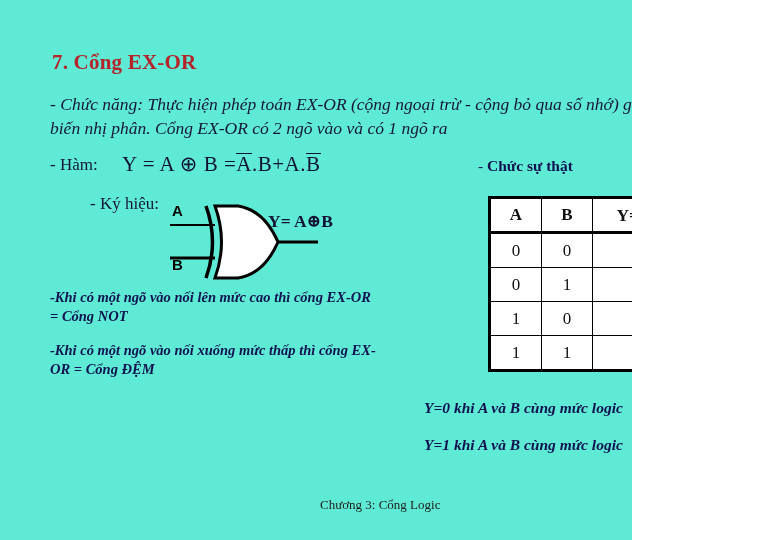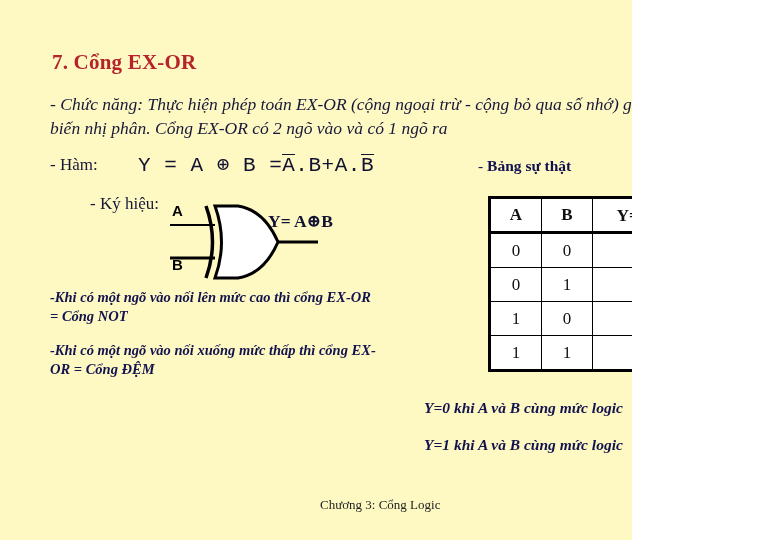--- a/index.html
+++ b/index.html
@@ -4,21 +4,21 @@
 <style>
   html, body {
     margin: 0;
     padding: 0;
     background: #ffffff;
   }
   #slide {
     position: relative;
     width: 632px;
     height: 540px;
-    background: #fef9c3;
+    background: #5eead4;
     overflow: hidden;
     font-family: "Liberation Serif", "DejaVu Serif", serif;
     color: #111133;
   }
 
   
   #title {
     position: absolute;
     left: 52px;
     top: 50px;
@@ -47,23 +47,23 @@
     left: 50px;
     top: 155px;
     font-size: 17px;
     color: #17173a;
     white-space: nowrap;
   }
 
   
   #formula {
     position: absolute;
-    left: 138px;
+    left: 122px;
     top: 152px;
-    font-family: Liberation Mono, monospace;
+    font-family: Liberation Serif, serif;
     font-size: 21px;
     color: #121233;
     white-space: nowrap;
     letter-spacing: 0.5px;
   }
   .ovb {
     border-top: 1.6px solid #121233;
     padding-top: 0px;
     display: inline-block;
     line-height: 1.0;
@@ -212,21 +212,21 @@
   <div id="formula">
     <span>Y</span>
     <span>=</span>
     <span>A</span>
     <span>⊕</span>
     <span>B</span>
     <span>=</span><span class="ovb">A</span><span>.</span><span>B</span><span>+</span><span>A</span><span>.</span><span class="ovb">B</span>
   </div>
 
   <div id="truth-label">
-    <span class="dash">- </span><span>Bảng sự thật</span>
+    <span class="dash">- </span><span>Chức sự thật</span>
   </div>
 
   <div id="kyhieu-label">- Ký hiệu:</div>
 
   <div id="gate-wrap">
     <svg width="150" height="92" viewBox="0 0 150 92">
 
       <line x1="2" y1="29" x2="47" y2="29" stroke="#000" stroke-width="2"></line>
       <line x1="2" y1="62" x2="47" y2="62" stroke="#000" stroke-width="3"></line>
 

